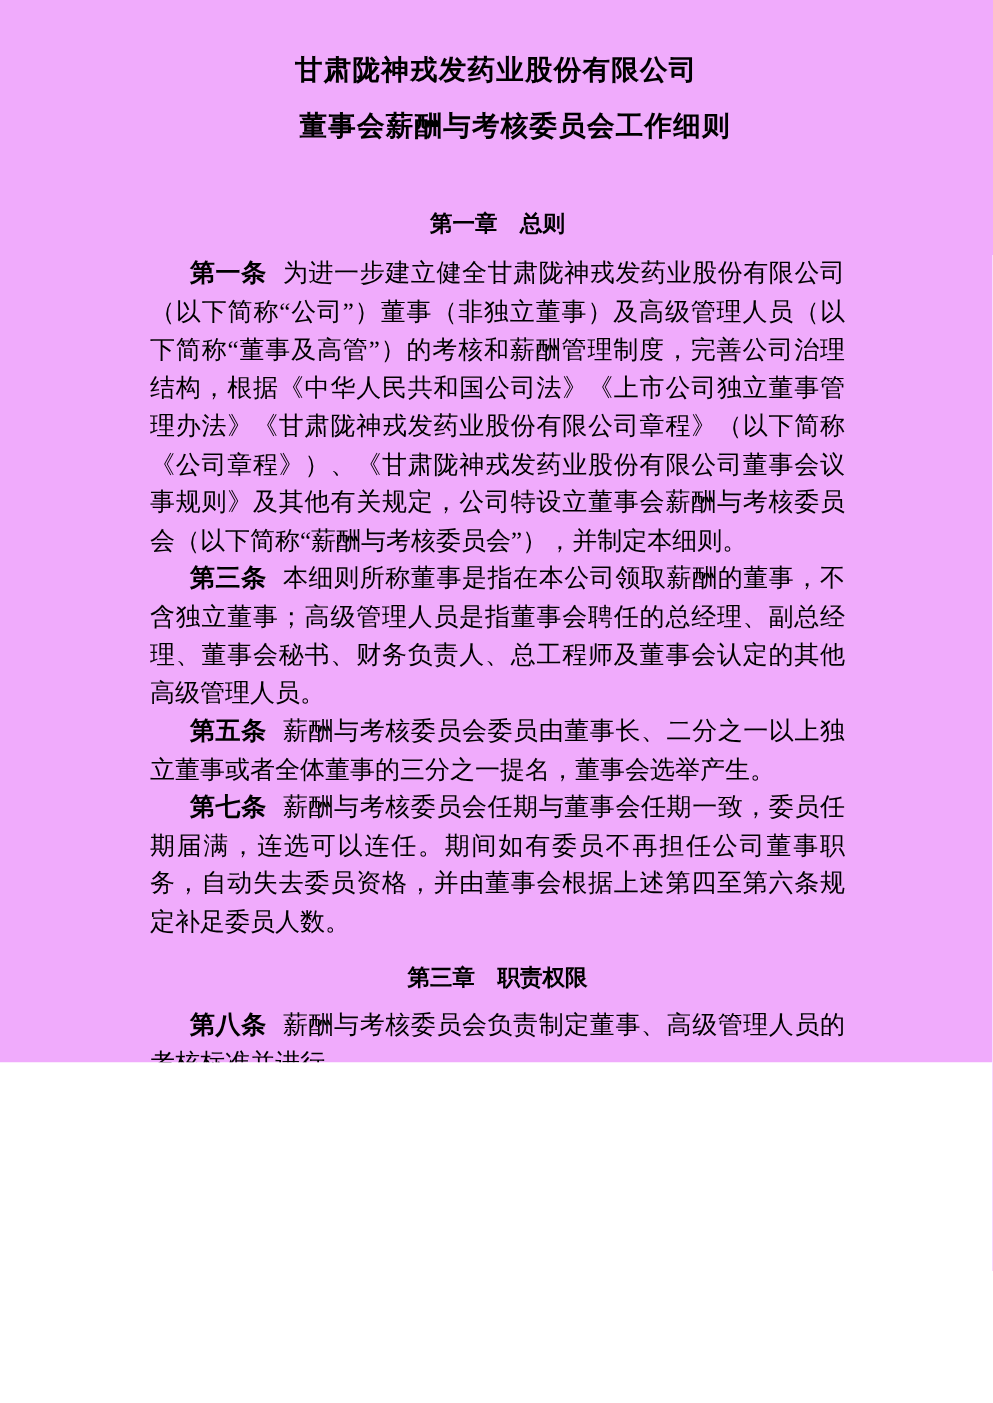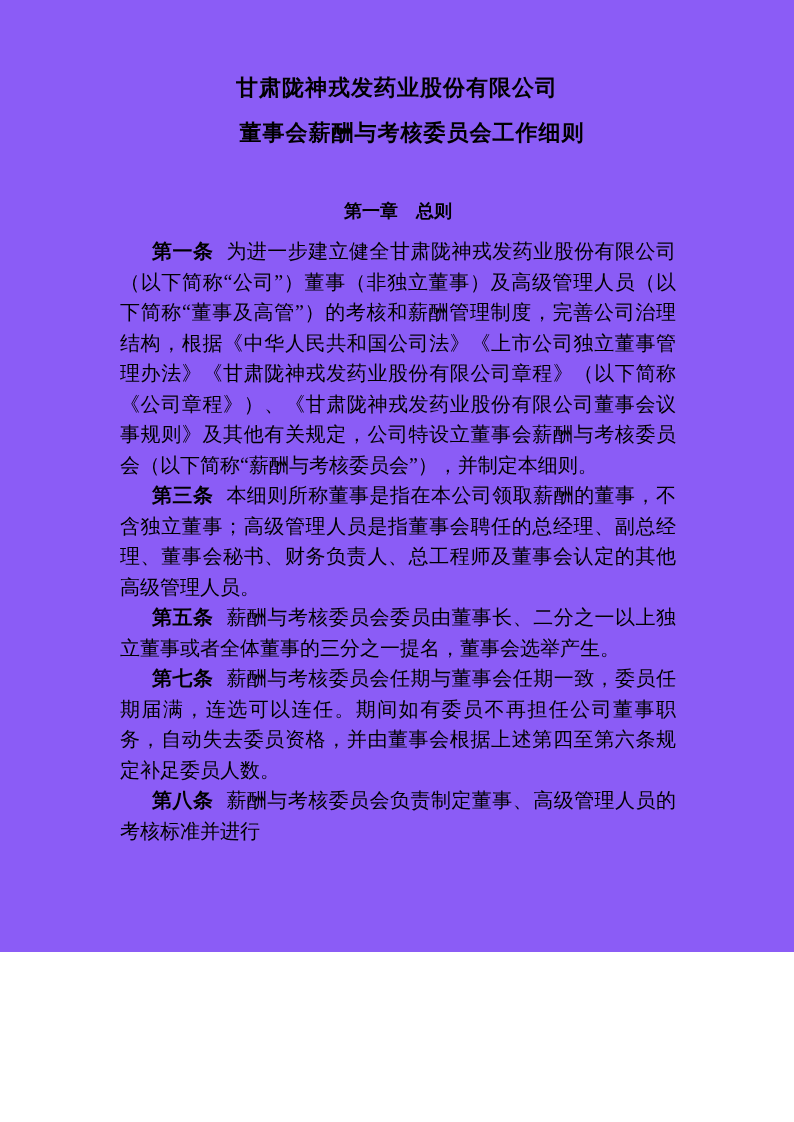--- a/index.html
+++ b/index.html
@@ -1,26 +1,26 @@
 <!DOCTYPE html>
 <html><head>
 <meta charset="utf-8">
 <style>
   * { box-sizing: border-box; }
   html, body { margin: 0; padding: 0; background: #ffffff; }
   .page {
     position: relative;
     width: 794px;
-    height: 952px;
+    height: 850px;
     margin: 0 auto;
-    background: #8b5cf6;
+    background: #f0abfc;
     color: #000000;
     font-family: "Liberation Serif", "DejaVu Serif", serif;
     overflow: hidden;
-    padding-top: 72px;
+    padding-top: 40px;
   }
   .doc-title {
     margin: 0;
     text-align: center;
     font-size: 22px;
     font-weight: 700;
     line-height: 32px;
     letter-spacing: 1px;
   }
   .doc-title.t2 { margin-top: 13px; margin-left: 30px; }
@@ -68,17 +68,18 @@
 
     <p class="article"><span class="article-label">第三条</span><span>本细则所称董事是指在本公司领取薪酬的董事，不含独立董事；高级管理人员是指董事会聘任的总经理、副总经理、董事会秘书、财务负责人、总工程师及董事会认定的其他高级管理人员。</span></p>
 
 
 
     <p class="article"><span class="article-label">第五条</span><span>薪酬与考核委员会委员由董事长、二分之一以上独立董事或者全体董事的三分之一提名，董事会选举产生。</span></p>
 
 
     <p class="article"><span class="article-label">第七条</span><span>薪酬与考核委员会任期与董事会任期一致，委员任期届满，连选可以连任。期间如有委员不再担任公司董事职务，自动失去委员资格，并由董事会根据上述第四至第六条规定补足委员人数。</span></p>
 
+    <h2 class="chapter-heading mid">第三章　职责权限</h2>
 
     <p class="article"><span class="article-label">第八条</span><span>薪酬与考核委员会负责制定董事、高级管理人员的考核标准并进行</span></p>
 
   </div>
 </div>
 
 </body></html>

